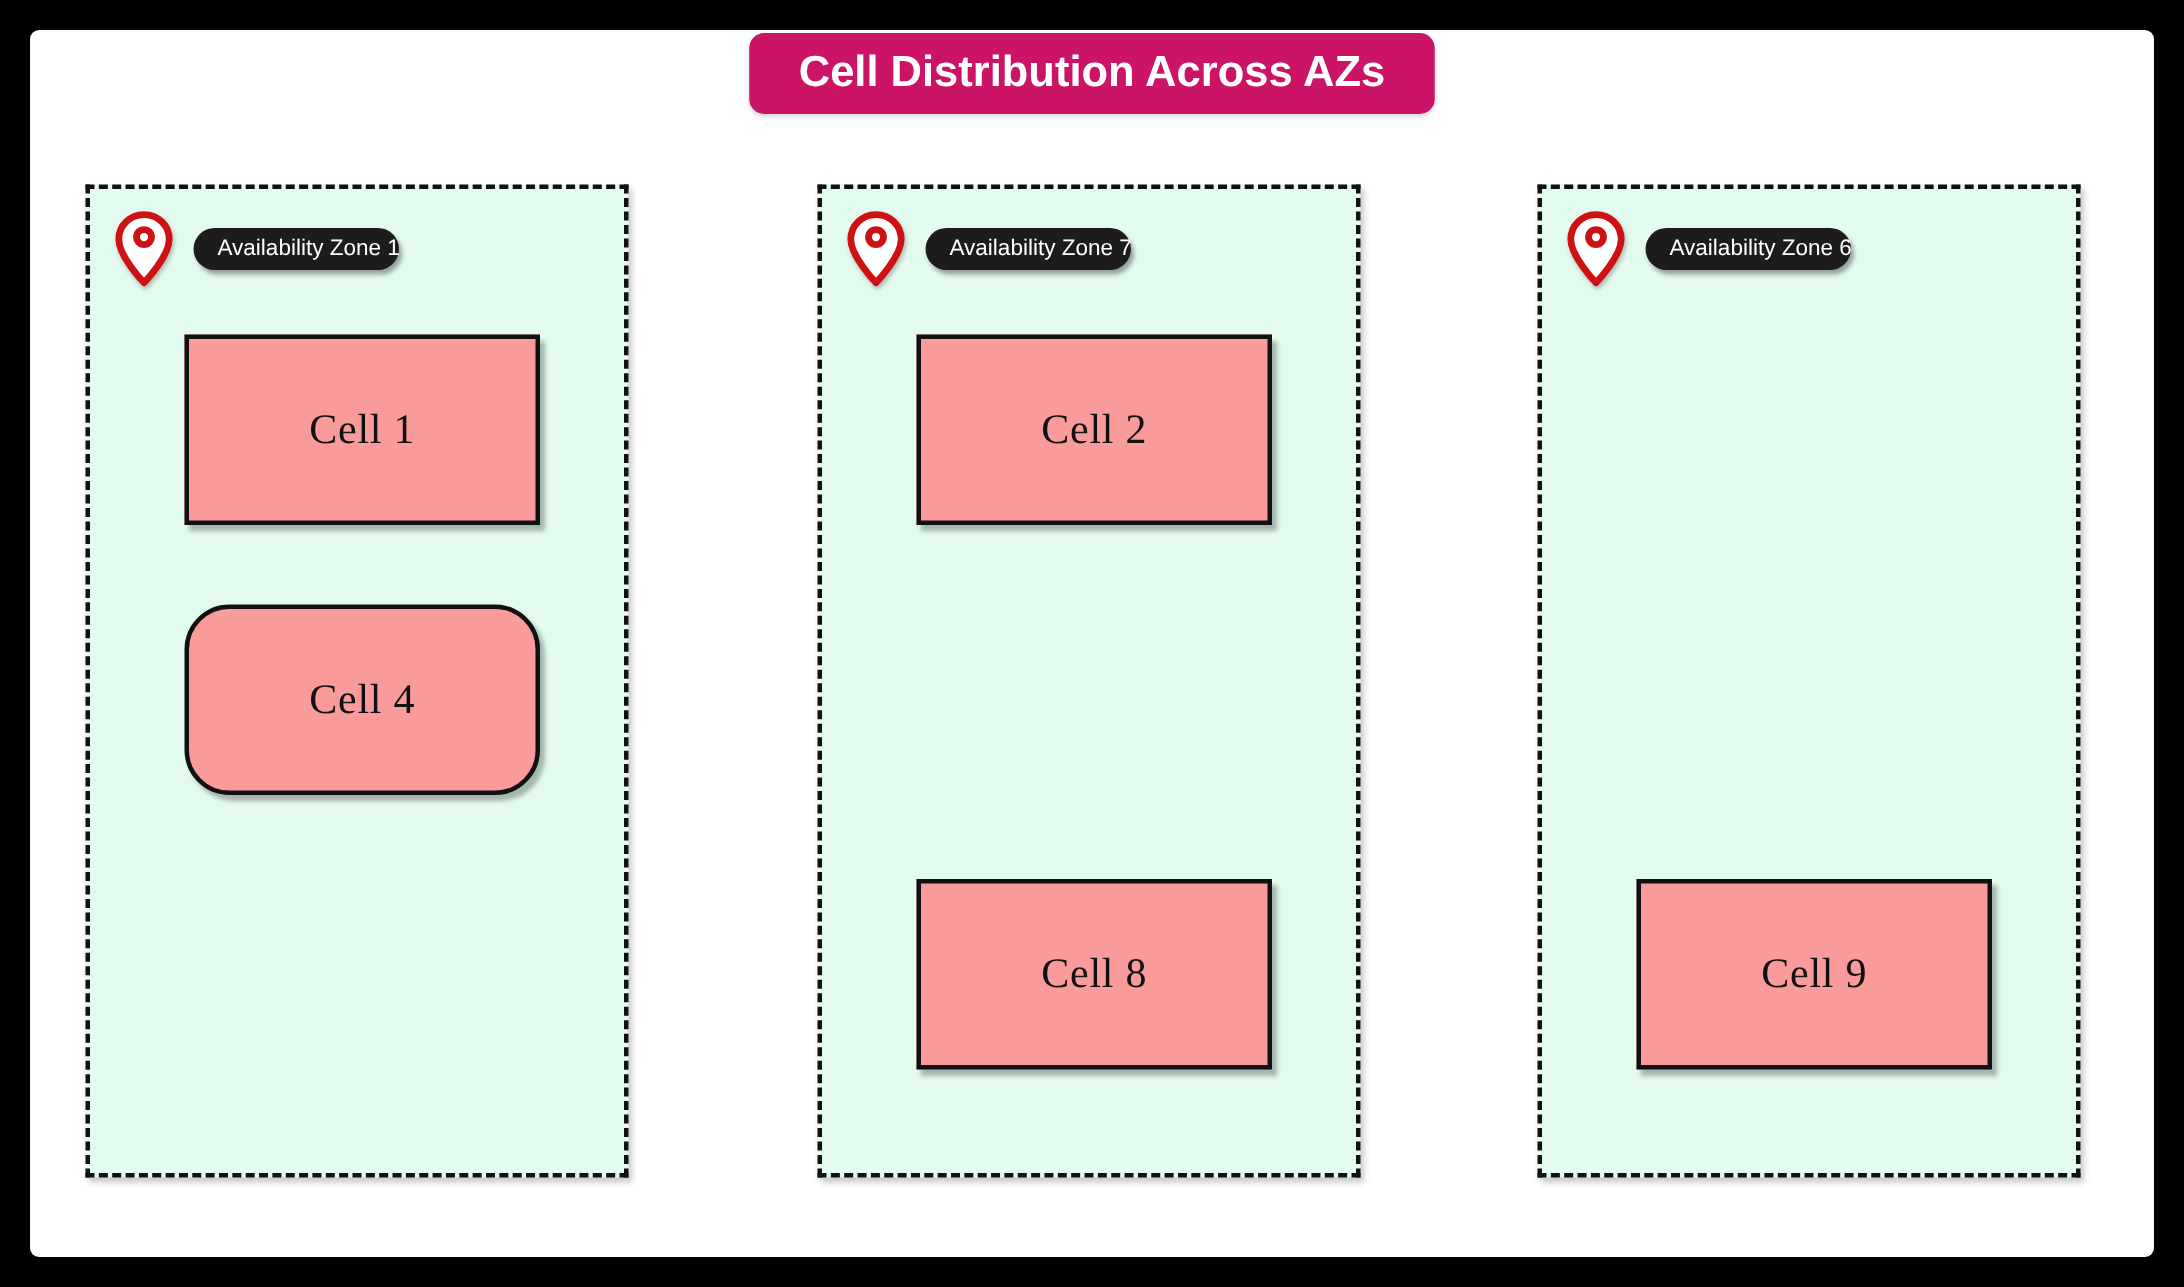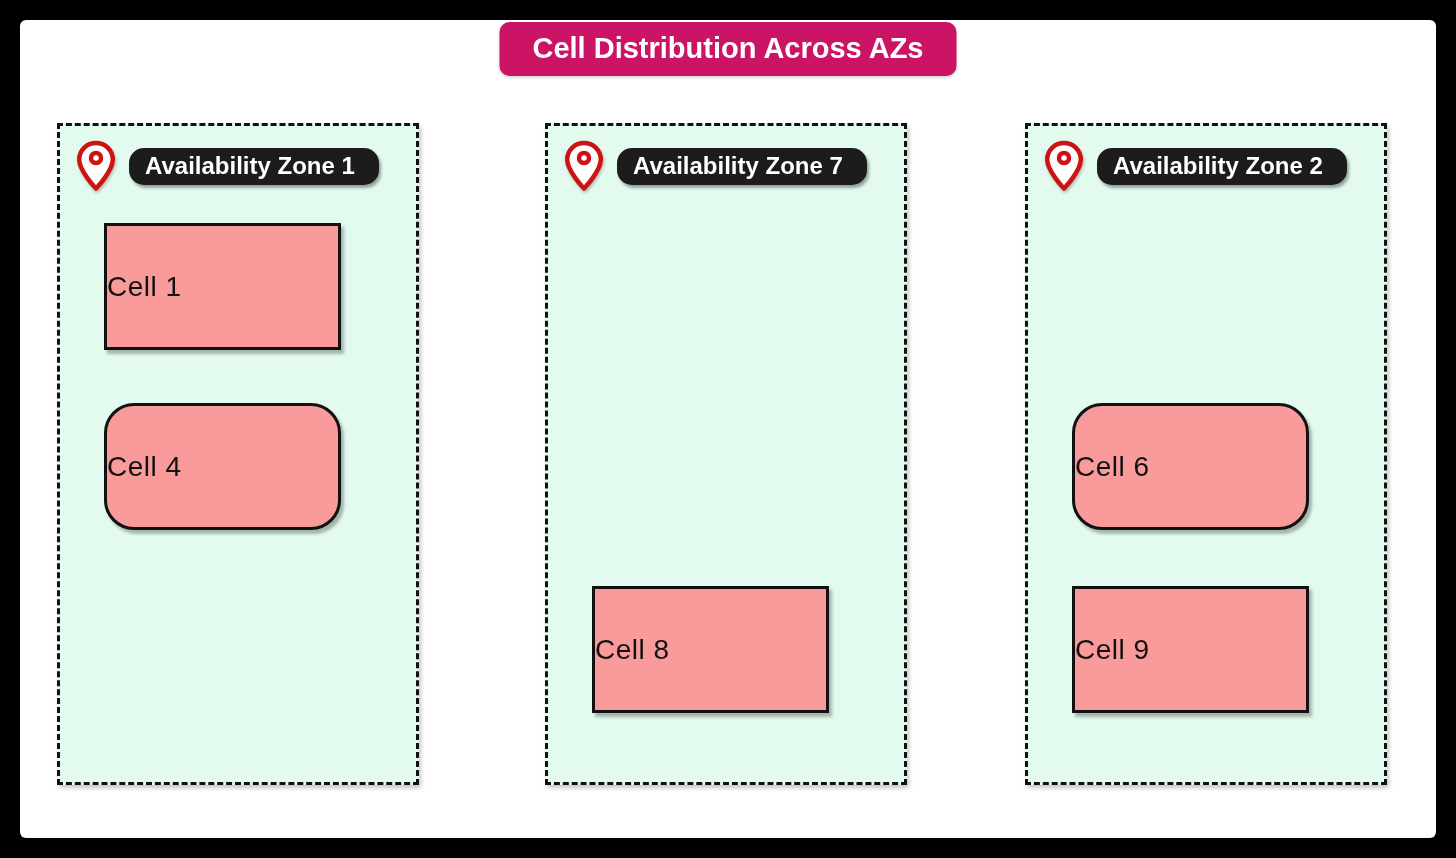--- a/index.html
+++ b/index.html
@@ -62,39 +62,41 @@
   }
   .pin {
     display: inline-flex;
     width: 40px;
     height: 52px;
     filter: drop-shadow(1px 2px 1.5px rgba(0,0,0,0.25));
   }
   .zone-pill {
     background: var(--pill_bg, #1c1c1c);
     color: var(--pill_text, #fff);
-    font-size: 24px;
-    font-weight: bold;
+    font-size: 15px;
+    font-weight: normal;
     line-height: 1;
-    padding: 6px 24px 7px 16px;
+    padding: 6px 0 7px 16px;
     border-radius: 15px;
     white-space: nowrap;
     box-shadow: 2px 3px 3px rgba(0,0,0,0.35);
   }
   .cell {
     position: absolute;
-    left: 44px;
+    left: 63px;
     width: 237px;
     height: 127px;
     background: var(--cell_bg, #f99b9b);
     border: 3px solid var(--cell_border, #111);
     box-sizing: border-box;
     box-shadow: 3px 4px 3px rgba(0,0,0,0.28);
     display: flex;
     align-items: center;
+    justify-content: center;
+    font-family: Liberation Serif, serif;
   }
   .cell span {
     color: var(--cell_text, #111);
     font-size: 28px;
     letter-spacing: 0.5px;
   }
   .cell.row-1 { top: 97px; }
   .cell.row-2 { top: 277px; border-radius: 30px; }
   .cell.row-3 { top: 460px; }
   .zone.z1 { left: 37px; }
@@ -136,39 +138,39 @@
         <span class="pin">
           <svg viewBox="0 0 40 52" width="40" height="52">
             <path d="M20 3 C10.6 3 3.2 10.4 3.2 19.5 C3.2 31 20 48.5 20 48.5 C20 48.5 36.8 31 36.8 19.5 C36.8 10.4 29.4 3 20 3 Z" fill="#ffffff" stroke="#CE1111" stroke-width="4.5" stroke-linejoin="round"></path>
             <circle cx="20" cy="18" r="5" fill="#ffffff" stroke="#CE1111" stroke-width="4.5"></circle>
           </svg>
         </span>
         <span class="zone-pill">
           <span>Availability Zone 7</span>
         </span>
       </div>
+      <div class="cell row-1">
+          <span>Cell 2</span>
+        </div>
       <div class="cell row-3">
           <span>Cell 8</span>
         </div>
     </section>
 
     <section class="zone z3">
       <div class="zone-header">
         <span class="pin">
           <svg viewBox="0 0 40 52" width="40" height="52">
             <path d="M20 3 C10.6 3 3.2 10.4 3.2 19.5 C3.2 31 20 48.5 20 48.5 C20 48.5 36.8 31 36.8 19.5 C36.8 10.4 29.4 3 20 3 Z" fill="#ffffff" stroke="#CE1111" stroke-width="4.5" stroke-linejoin="round"></path>
             <circle cx="20" cy="18" r="5" fill="#ffffff" stroke="#CE1111" stroke-width="4.5"></circle>
           </svg>
         </span>
         <span class="zone-pill">
-          <span>Availability Zone 2</span>
+          <span>Availability Zone 6</span>
         </span>
       </div>
-      <div class="cell row-2">
-          <span>Cell 6</span>
-        </div>
       <div class="cell row-3">
           <span>Cell 9</span>
         </div>
     </section>
 
   </div>
 </div>
 
 </body></html>

